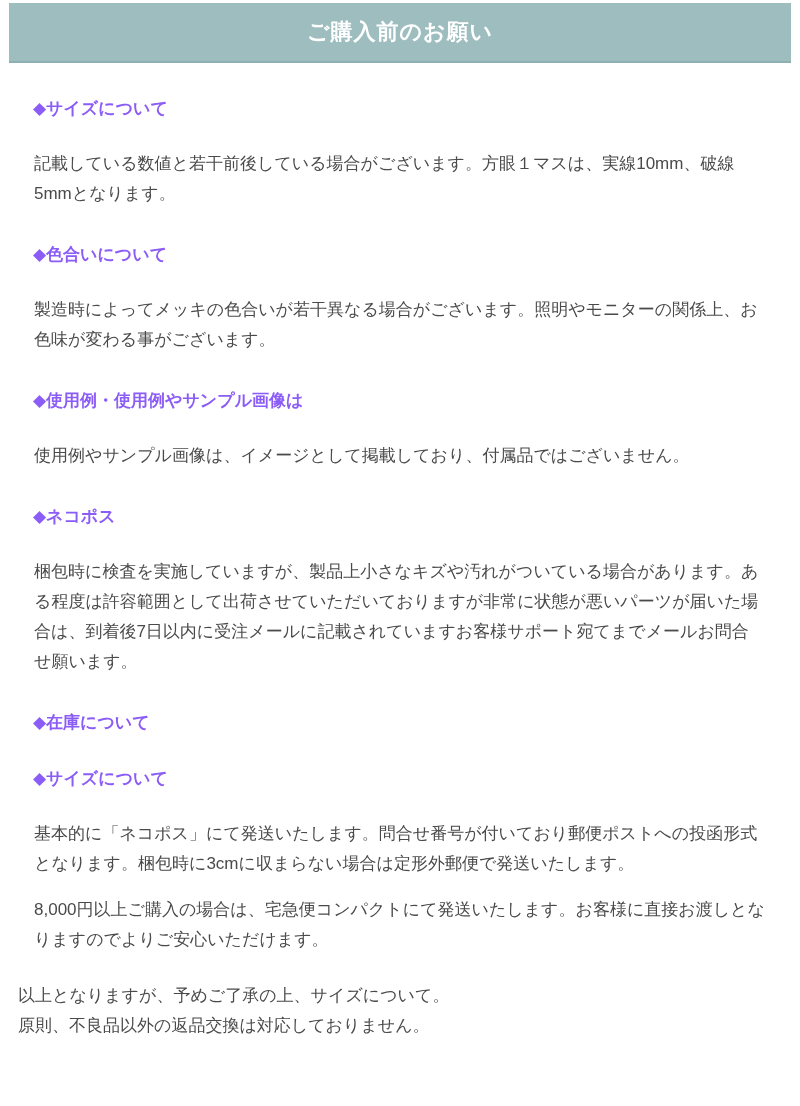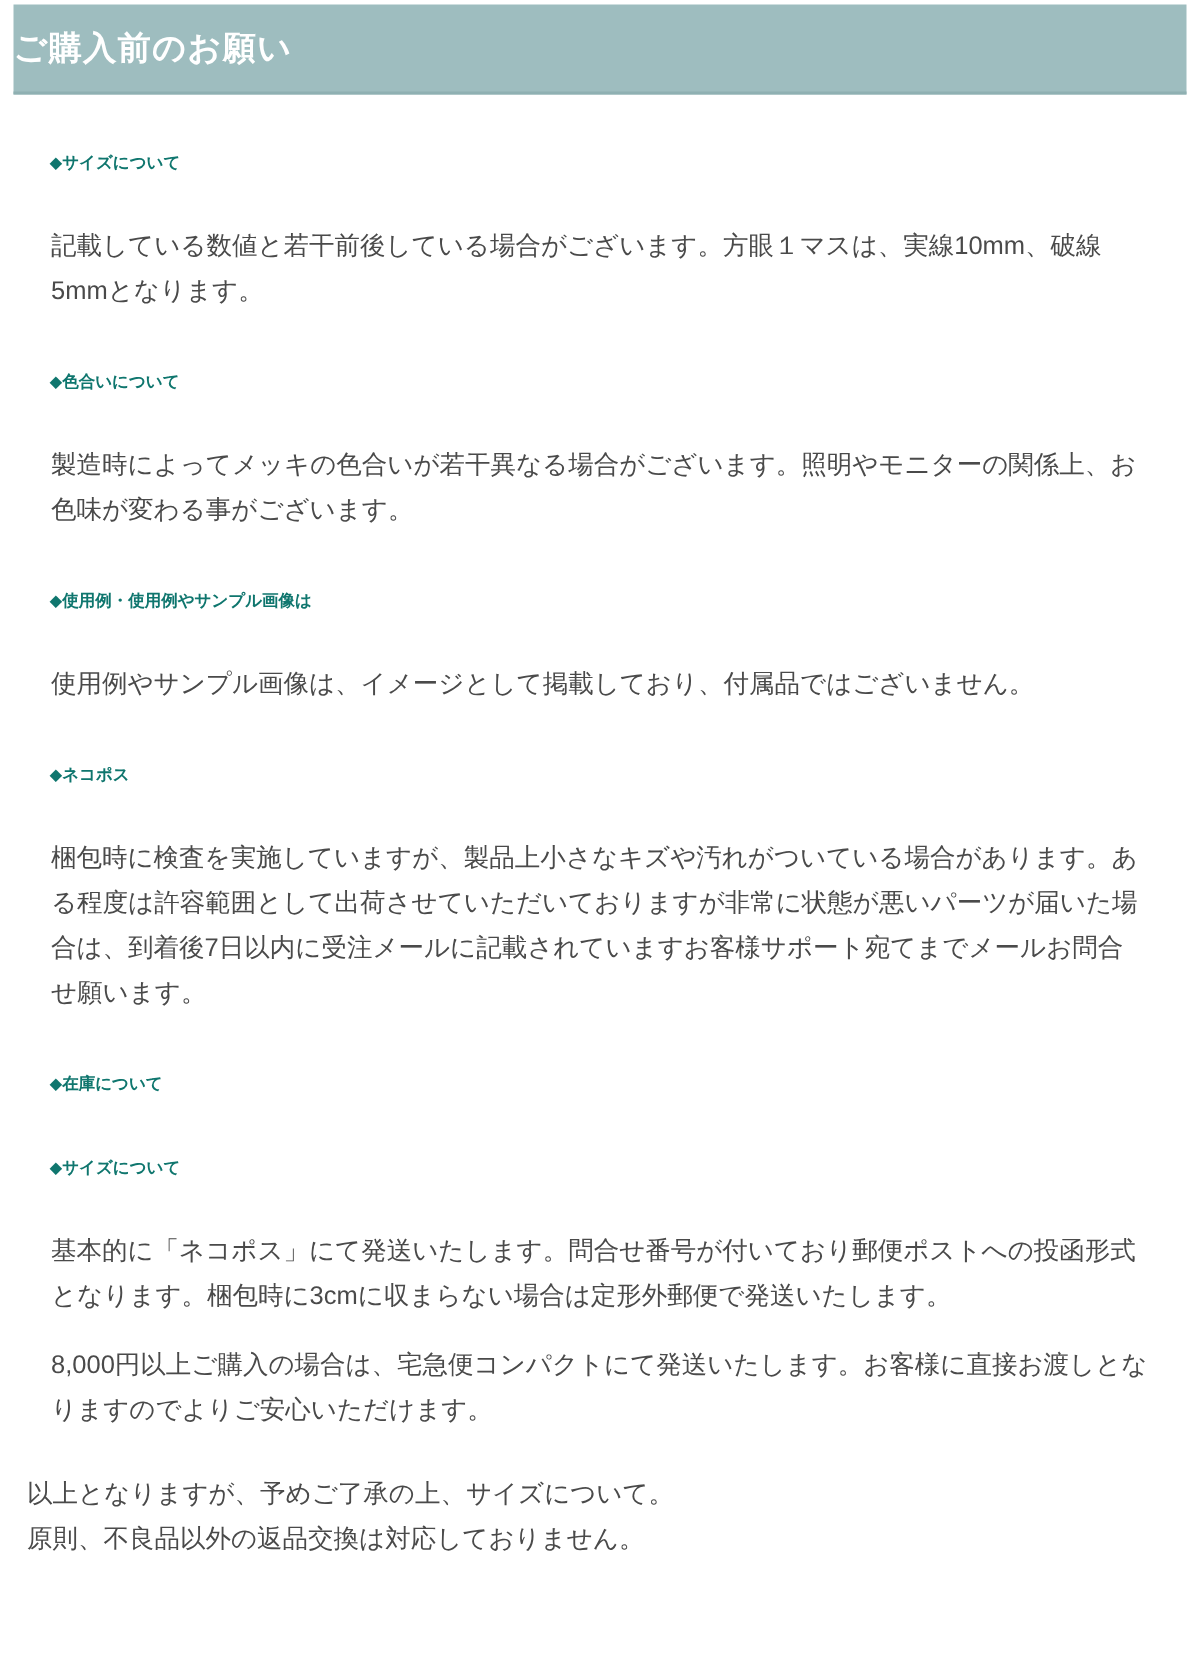--- a/index.html
+++ b/index.html
@@ -16,38 +16,39 @@
     width: 800px;
     box-sizing: border-box;
   }
   .title-bar {
     margin: 3px 9px 0 9px;
     height: 58px;
     background: #9ebdbf;
     border-bottom: 2px solid #8fb0b2;
     display: flex;
     align-items: center;
+    justify-content: center;
   }
   .title-bar h1 {
     margin: 0;
     font-size: 22px;
     font-weight: bold;
     color: #ffffff;
     letter-spacing: 1px;
   }
   .content {
     padding: 0 18px;
   }
   .section-heading {
     margin: 36px 0 30px 0;
     padding-left: 15px;
-    font-size: 11px;
+    font-size: 17px;
     line-height: 20px;
     font-weight: bold;
-    color: #0f766e;
+    color: #8b5cf6;
   }
   .section-text {
     margin: 16px;
     font-size: 17px;
     line-height: 30px;
     color: #4a4a4a;
   }
   .closing-note {
     margin: 26px 0 10px 0;
   }

